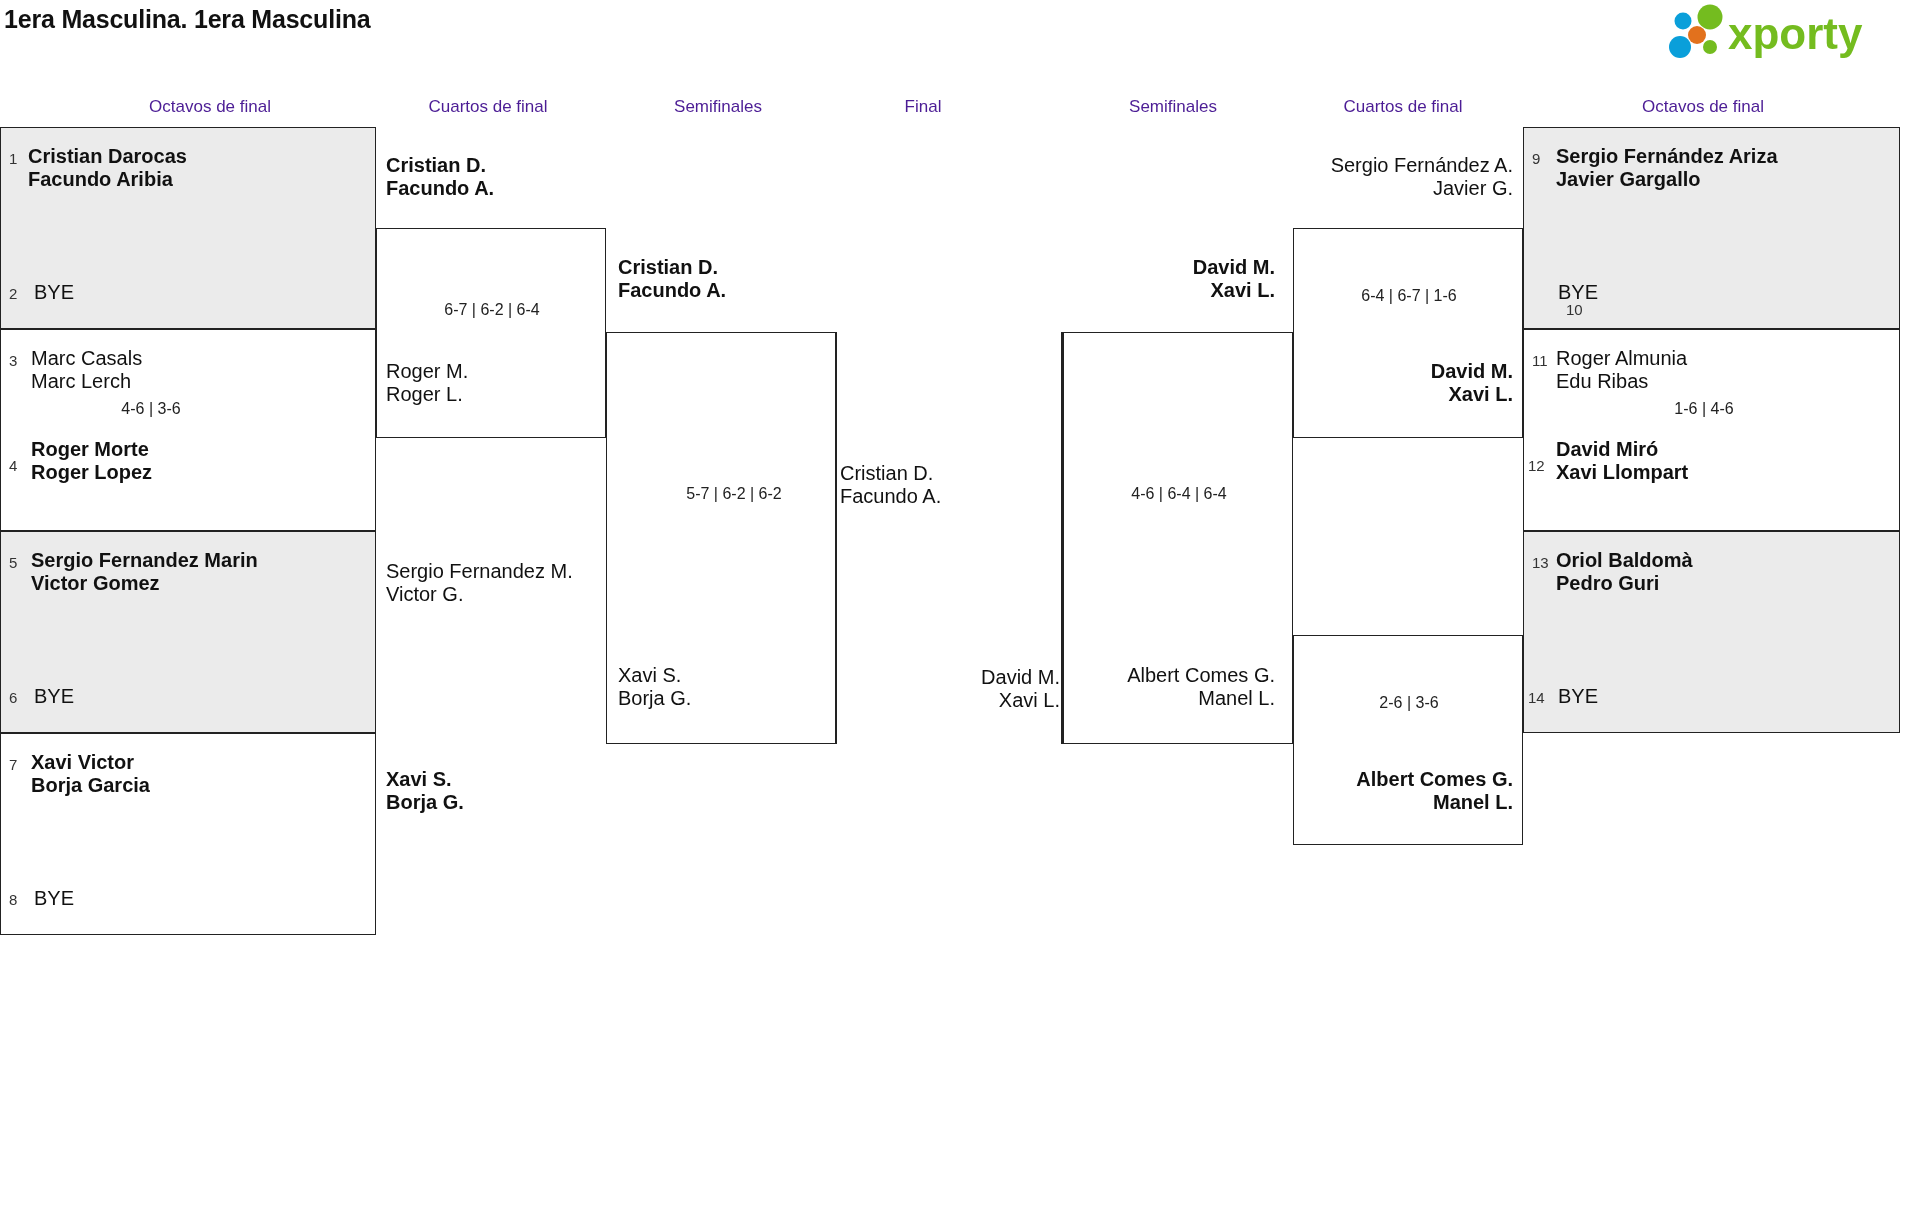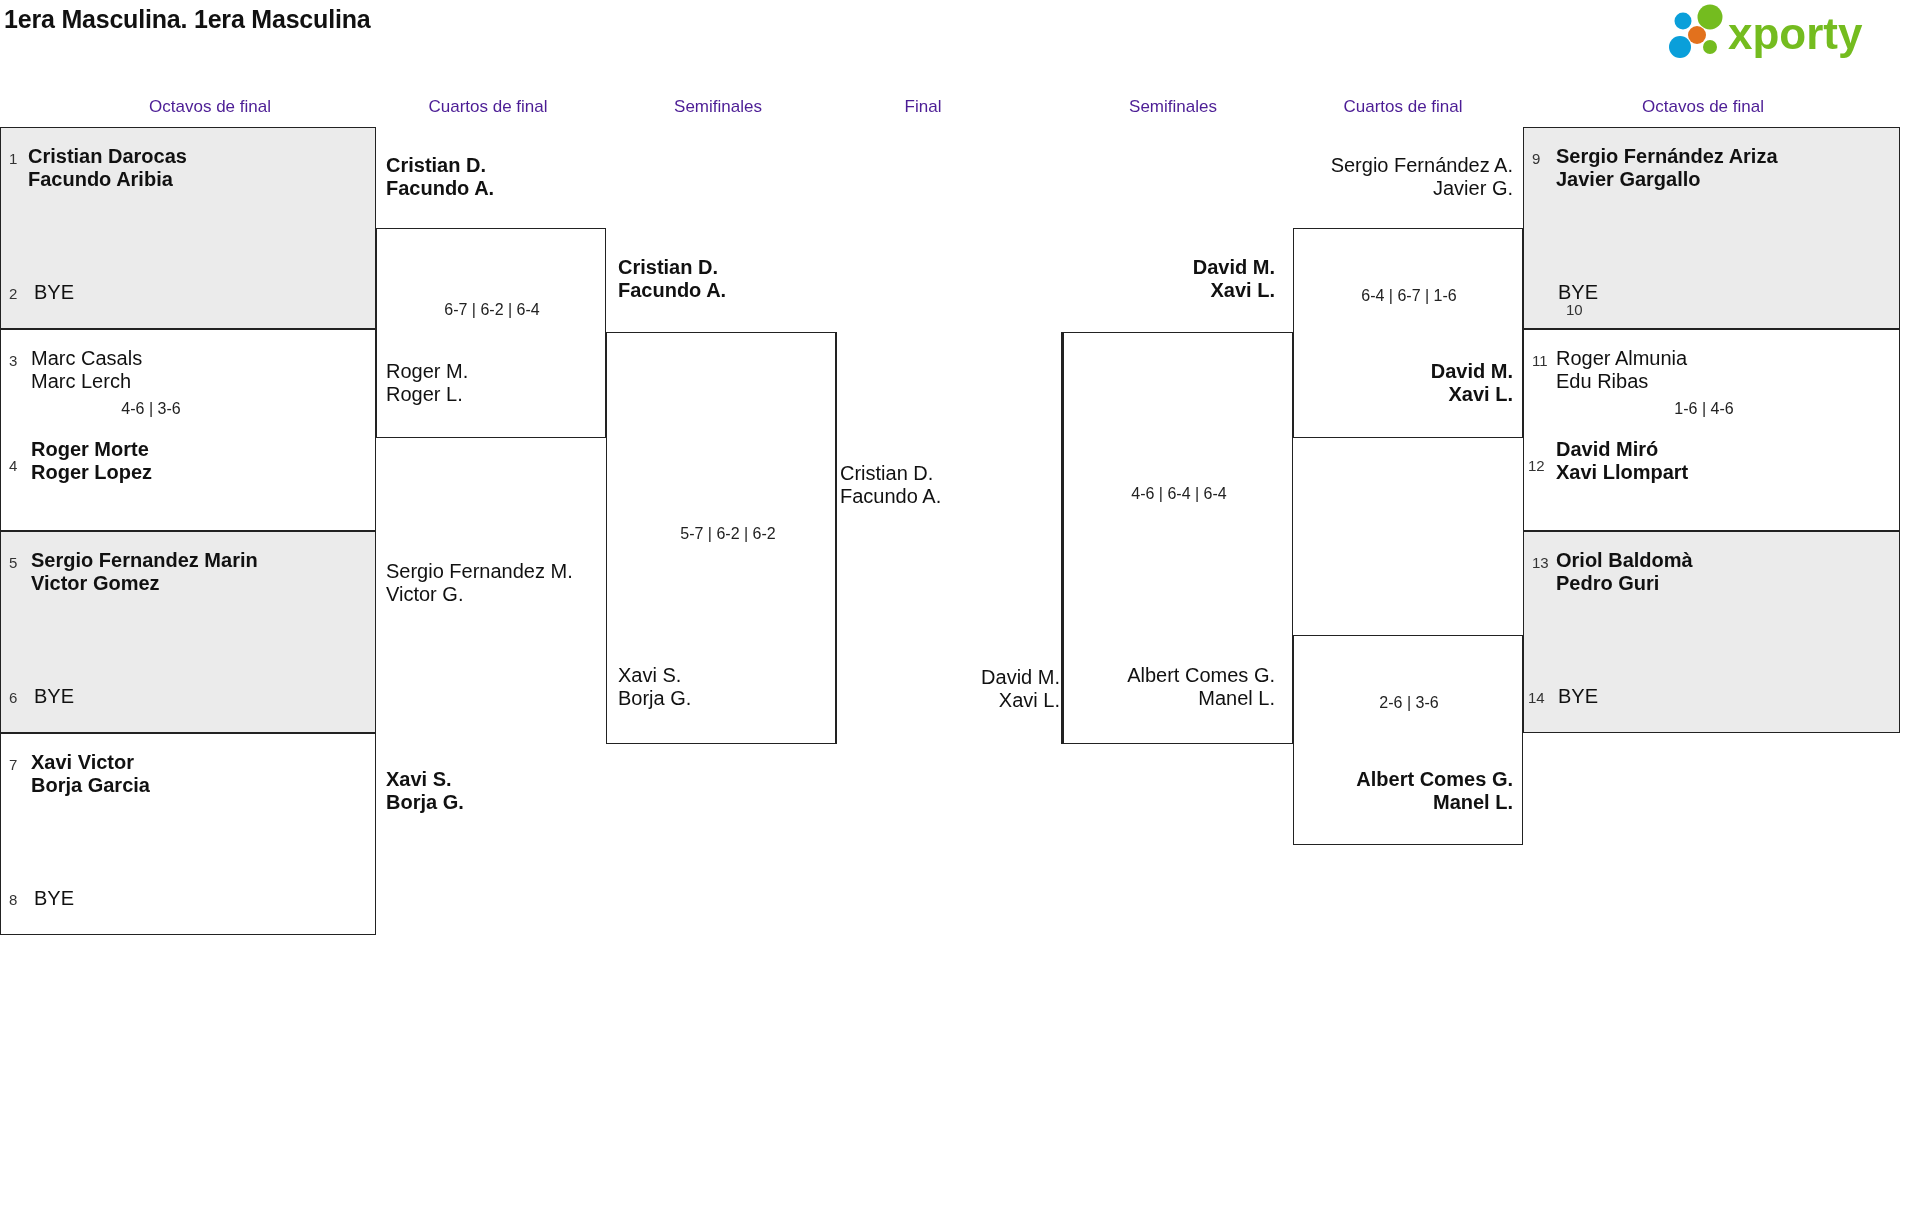--- a/index.html
+++ b/index.html
@@ -139,21 +139,21 @@
   <div class="names" style="left:386px;top:560px;">
     <div>Sergio Fernandez M.</div>
     <div>Victor G.</div>
   </div>
   <div class="names win" style="left:386px;top:768px;">
     <div>Xavi S.</div>
     <div>Borja G.</div>
   </div>
 
   <div class="mbox nofill" style="left:606px;top:332px;width:230px;height:412px;">
-    <div class="score" style="left:6px;top:152px;width:230px;margin-top:40px;">5-7 | 6-2 | 6-2</div>
+    <div class="score" style="left:12px;top:152px;width:230px;">5-7 | 6-2 | 6-2</div>
   </div>
   <div class="names win" style="left:618px;top:256px;">
     <div>Cristian D.</div>
     <div>Facundo A.</div>
   </div>
   <div class="names" style="left:618px;top:664px;">
     <div>Xavi S.</div>
     <div>Borja G.</div>
   </div>
 

